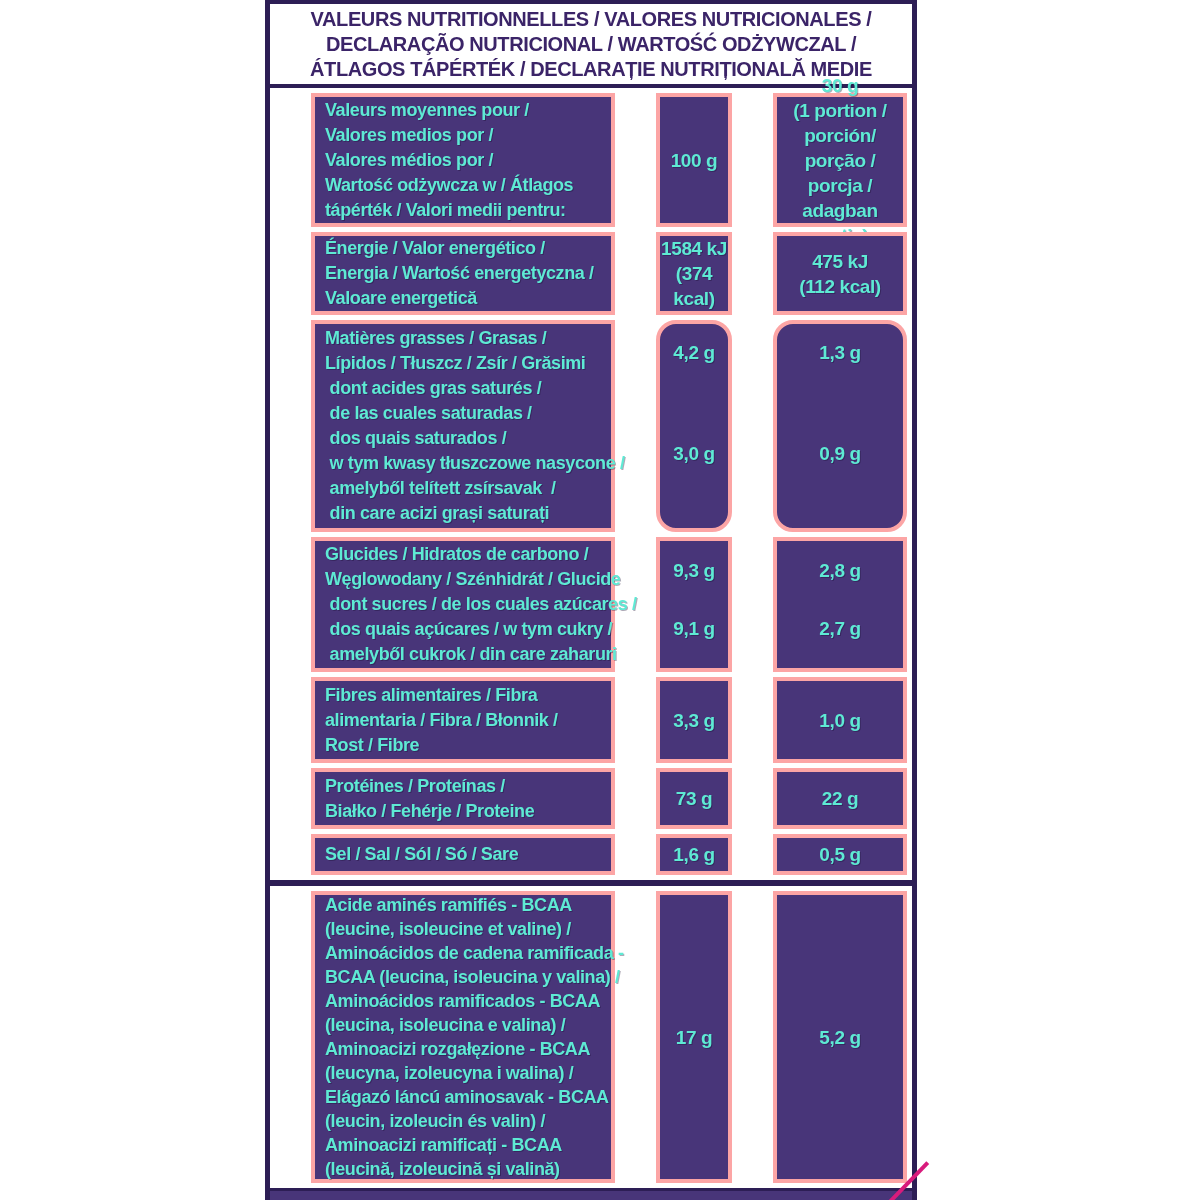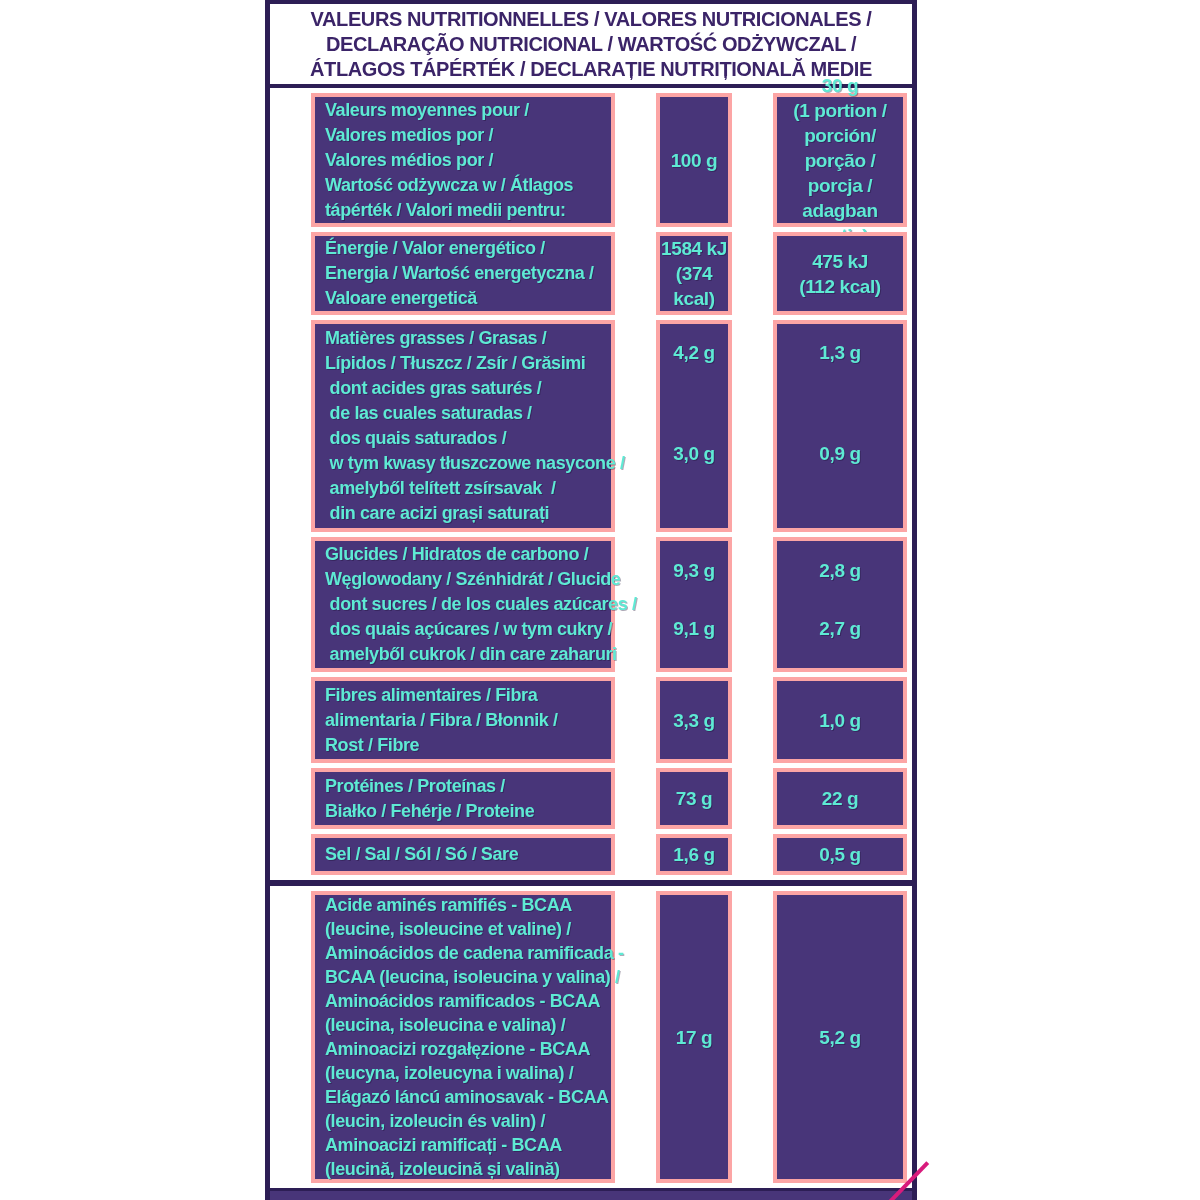--- a/index.html
+++ b/index.html
@@ -43,21 +43,21 @@
   }
   .cell-label div{white-space:pre;}
   .cell-val{
     display:flex;flex-direction:column;justify-content:center;
     text-align:center;font-size:19px;
   }
   .cell-val-split{
     display:grid;justify-items:center;text-align:center;font-size:19px;
   }
   .cell-val-split div{display:flex;align-items:center;}
-  .split-fat{grid-template-rows:56px 146px auto;}
+  .split-fat{grid-template-rows:56px 146px auto;border-radius:20px;}
   .split-carb{grid-template-rows:58px 58px auto;}
   .bcaa-lines{line-height:24px;}
   .strip{height:9px;background:#483579;margin-top:3px;}
   .crop-mark{
     position:absolute;left:882px;top:1180px;width:54px;height:4px;
     background:#d81b7c;transform:rotate(-46deg);z-index:5;
   }
 </style>
 </head>
 <body>

